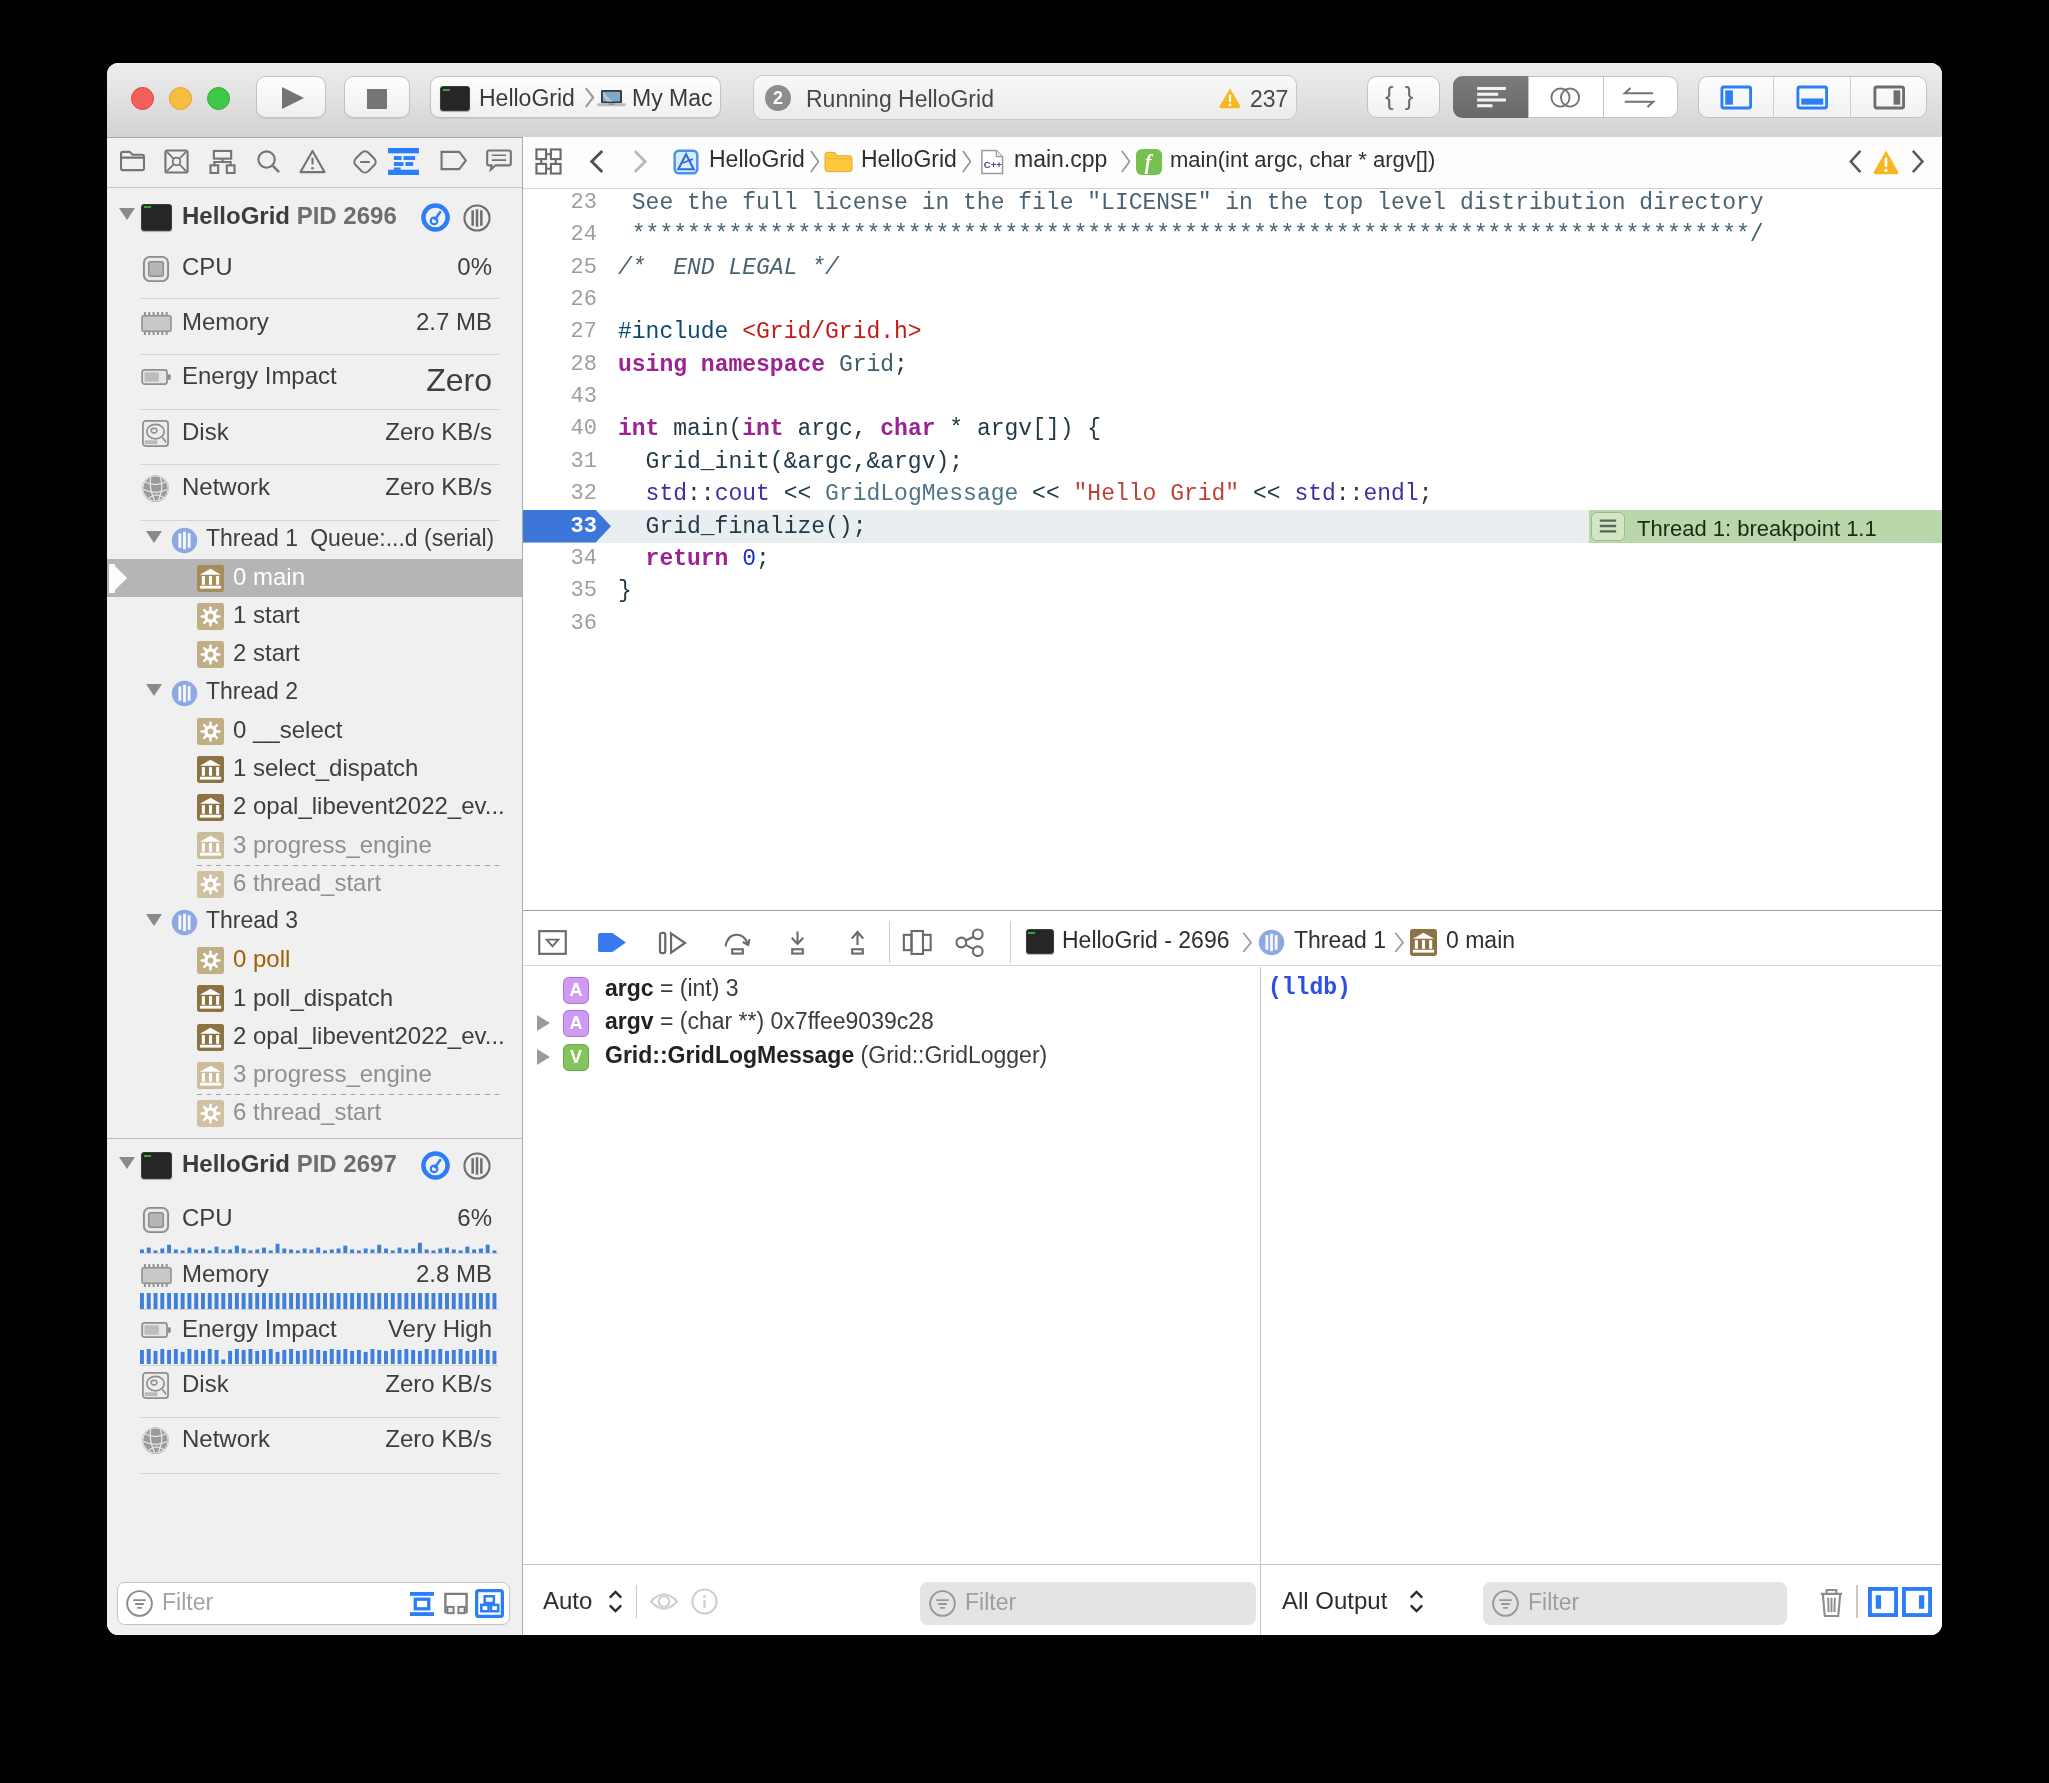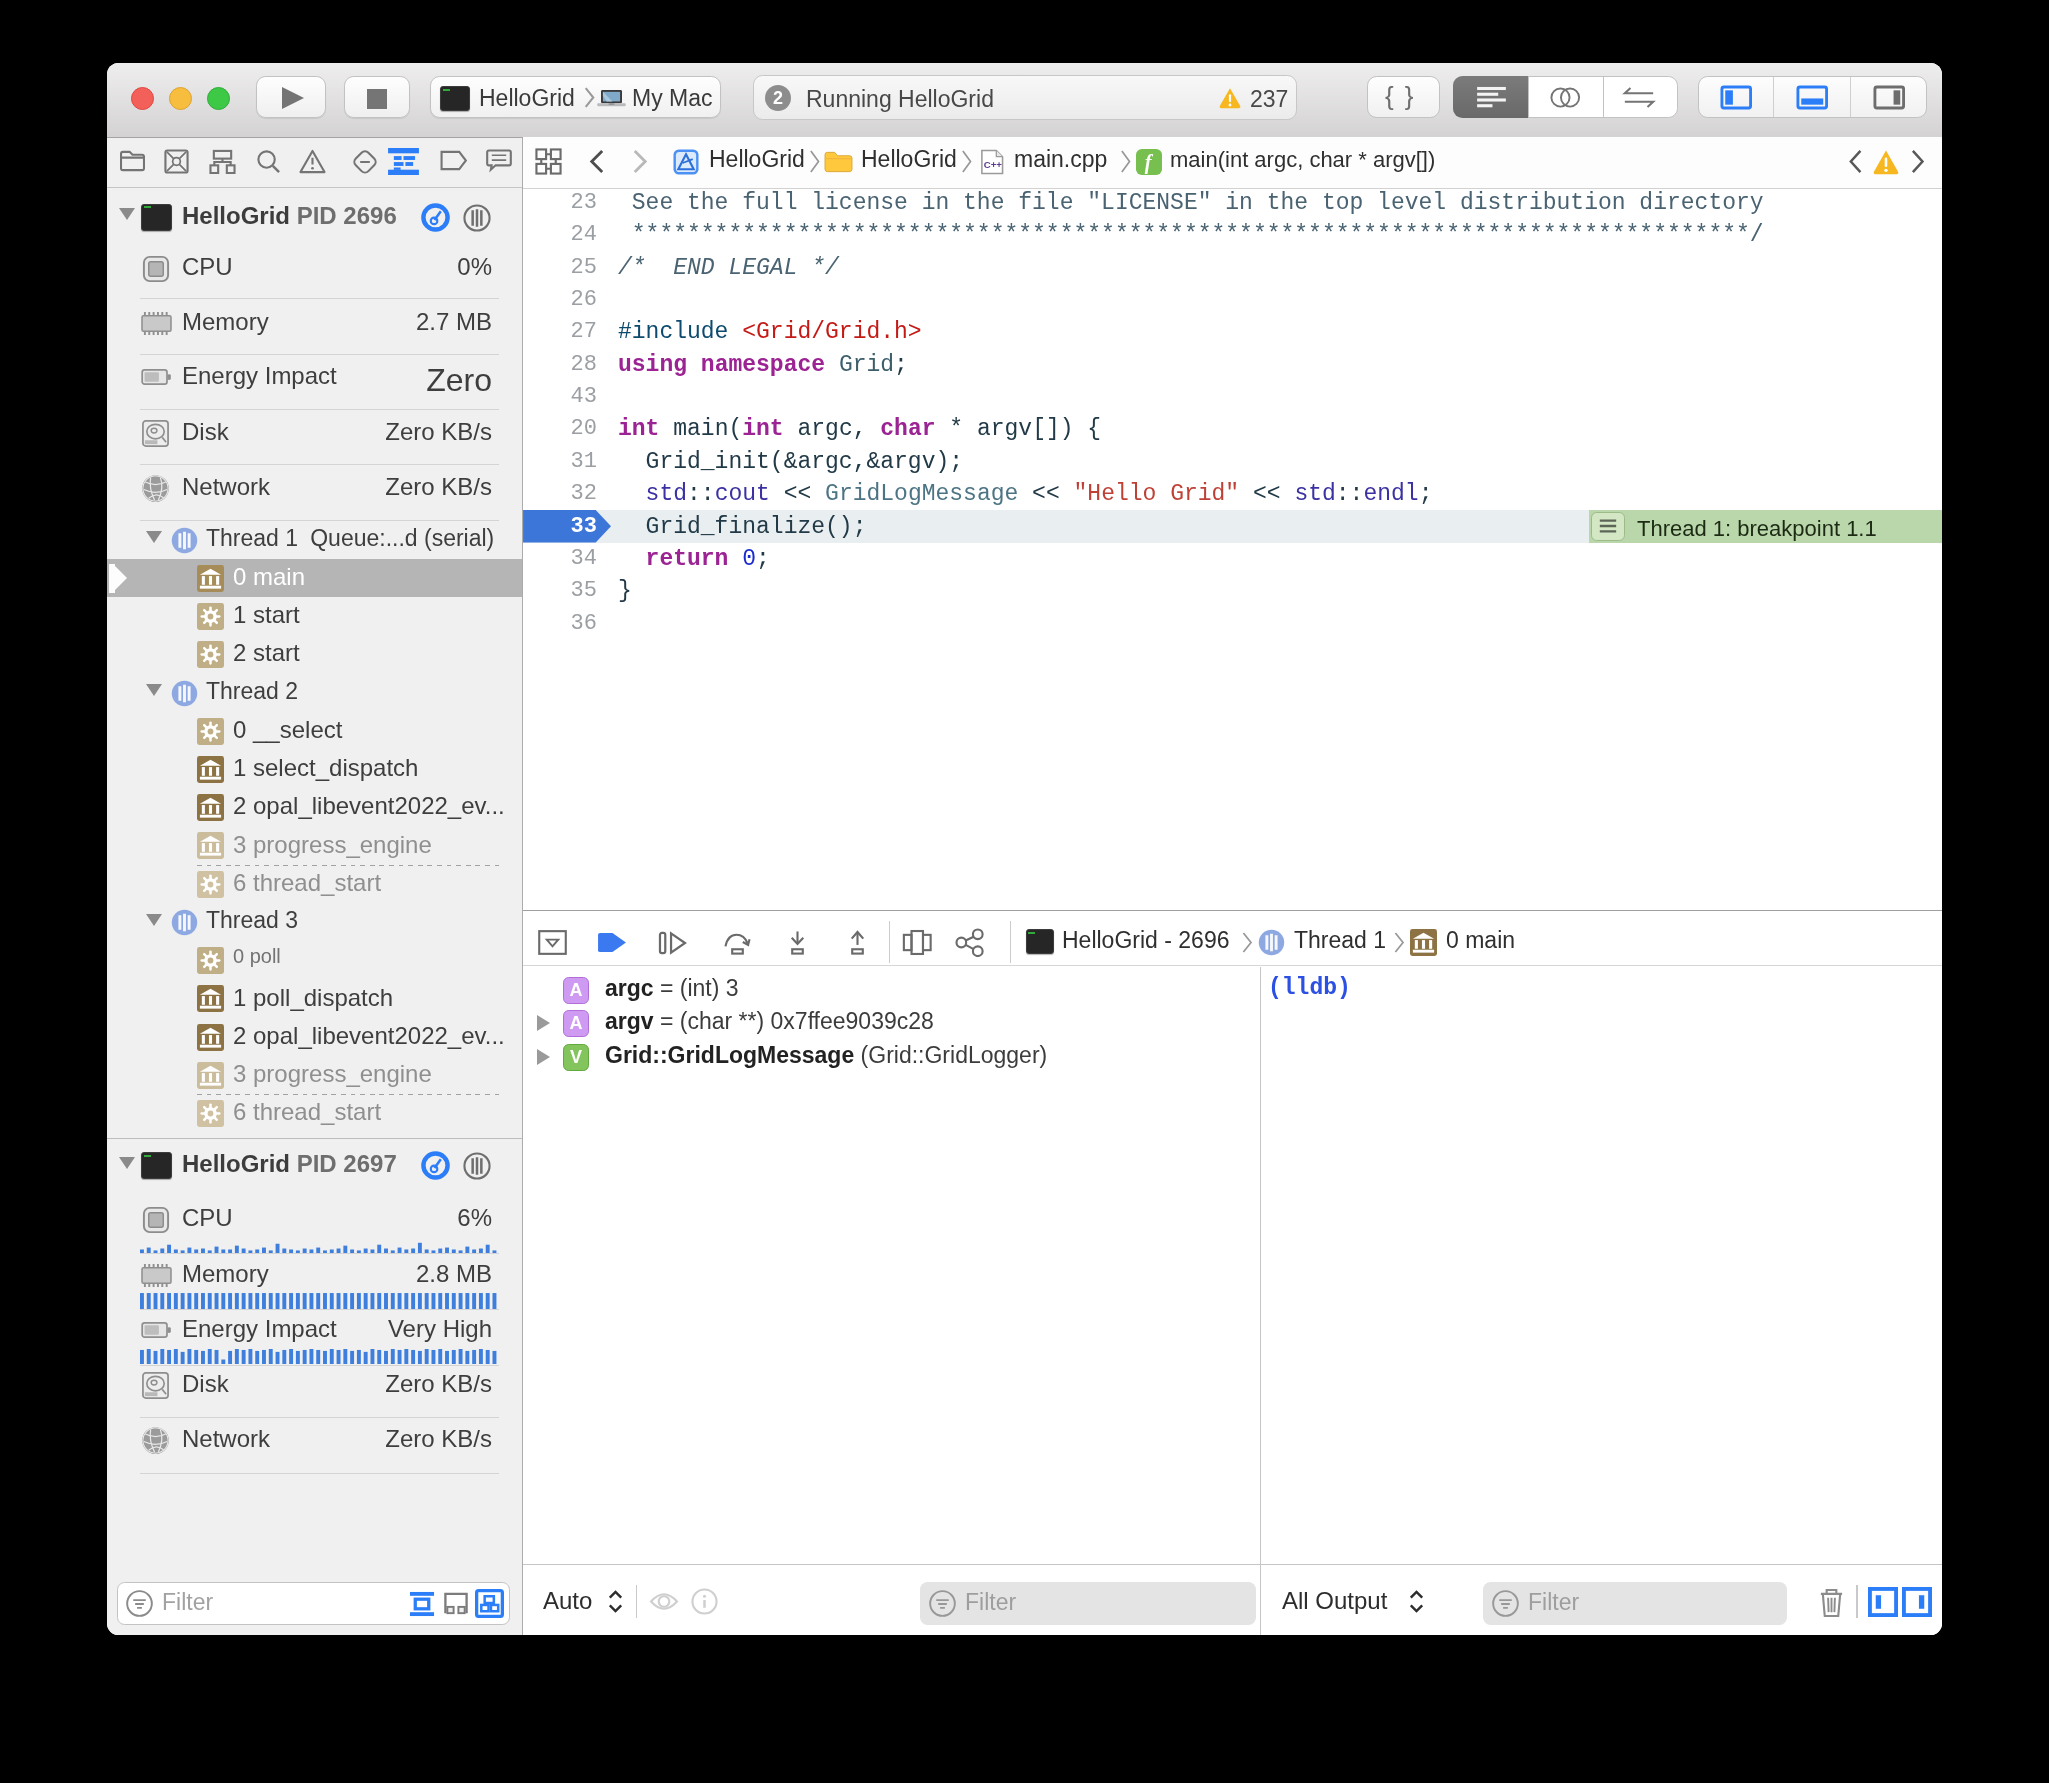--- a/index.html
+++ b/index.html
@@ -300,21 +300,21 @@
       <div style="position:absolute;left:99px;top:844px;white-space:nowrap;font-size:23px;"><span style="color:#3e3e3e;">Thread 3</span></div>
       <div style="position:absolute;left:90px;top:884px;width:27px;height:27px;"><svg width="27" height="27" viewBox="0 0 28 28" style="">
           <rect x="0" y="0" width="28" height="28" rx="2.5" fill="#bfae86"></rect>
           <rect x="12.7" y="3.5" width="2.6" height="21" rx="1.2" fill="#ffffff" transform="rotate(0 14 14)"></rect>
           <rect x="12.7" y="3.5" width="2.6" height="21" rx="1.2" fill="#ffffff" transform="rotate(45 14 14)"></rect>
           <rect x="12.7" y="3.5" width="2.6" height="21" rx="1.2" fill="#ffffff" transform="rotate(90 14 14)"></rect>
           <rect x="12.7" y="3.5" width="2.6" height="21" rx="1.2" fill="#ffffff" transform="rotate(135 14 14)"></rect>
           <circle cx="14" cy="14" r="6.5" fill="#ffffff"></circle>
           <circle cx="14" cy="14" r="3" fill="#bfae86"></circle>
         </svg></div>
-      <div style="position:absolute;left:126px;top:882px;white-space:nowrap;font-size:20px;color:#737373;">0 poll</div>
+      <div style="position:absolute;left:126px;top:882px;white-space:nowrap;font-size:24px;color:#a16207;">0 poll</div>
       <div style="position:absolute;left:90px;top:922px;width:27px;height:27px;"><svg width="27" height="27" viewBox="0 0 28 28" style="">
           <rect x="0" y="0" width="28" height="28" rx="2.5" fill="#8d7244"></rect>
           <path d="M14 4 L25 10 L3 10 Z" fill="#ffffff"></path>
           <rect x="5" y="11.5" width="3.2" height="9" fill="#ffffff"></rect>
           <rect x="12.4" y="11.5" width="3.2" height="9" fill="#ffffff"></rect>
           <rect x="19.8" y="11.5" width="3.2" height="9" fill="#ffffff"></rect>
           <rect x="3" y="21.5" width="22" height="3" fill="#ffffff"></rect>
         </svg></div>
       <div style="position:absolute;left:126px;top:921px;white-space:nowrap;font-size:24px;color:#3e3e3e;">1 poll_dispatch</div>
       <div style="position:absolute;left:90px;top:961px;width:27px;height:27px;"><svg width="27" height="27" viewBox="0 0 28 28" style="">
@@ -672,21 +672,21 @@
           <path d="M0 0 L76 0 L92 17 L76 34 L0 34 Z" fill="#3c76d8"></path>
         </svg></div>
       <div style="position:absolute;left:416px;top:124px;width:74px;height:453px;font-family:'Liberation Mono',monospace;font-size:22px;">
         <div style="position:absolute;right:0;top:0px;height:32px;line-height:32px;color:#9b9fa3;font-weight:400;">23</div>
         <div style="position:absolute;right:0;top:32px;height:32px;line-height:32px;color:#9b9fa3;font-weight:400;">24</div>
         <div style="position:absolute;right:0;top:65px;height:32px;line-height:32px;color:#9b9fa3;font-weight:400;">25</div>
         <div style="position:absolute;right:0;top:97px;height:32px;line-height:32px;color:#9b9fa3;font-weight:400;">26</div>
         <div style="position:absolute;right:0;top:129px;height:32px;line-height:32px;color:#9b9fa3;font-weight:400;margin-left:8px;">27</div>
         <div style="position:absolute;right:0;top:162px;height:32px;line-height:32px;color:#9b9fa3;font-weight:400;">28</div>
         <div style="position:absolute;right:0;top:194px;height:32px;line-height:32px;color:#9b9fa3;font-weight:400;">43</div>
-        <div style="position:absolute;right:0;top:226px;height:32px;line-height:32px;color:#9b9fa3;font-weight:400;">20</div>
+        <div style="position:absolute;right:0;top:226px;height:32px;line-height:32px;color:#9b9fa3;font-weight:400;">40</div>
         <div style="position:absolute;right:0;top:259px;height:32px;line-height:32px;color:#9b9fa3;font-weight:400;">31</div>
         <div style="position:absolute;right:0;top:291px;height:32px;line-height:32px;color:#9b9fa3;font-weight:400;">32</div>
         <div style="position:absolute;right:0;top:324px;height:32px;line-height:32px;color:#ffffff;font-weight:700;">33</div>
         <div style="position:absolute;right:0;top:356px;height:32px;line-height:32px;color:#9b9fa3;font-weight:400;">34</div>
         <div style="position:absolute;right:0;top:388px;height:32px;line-height:32px;color:#9b9fa3;font-weight:400;">35</div>
         <div style="position:absolute;right:0;top:421px;height:32px;line-height:32px;color:#9b9fa3;font-weight:400;">36</div>
       </div>
       <div style="position:absolute;left:511px;top:124px;width:1324px;height:453px;font-family:'Liberation Mono',monospace;font-size:23px;color:#223a47;">
         <div style="position:absolute;left:0;top:0px;height:32px;line-height:32px;white-space:pre;"><span style="color:#4a6372;"> See the full license in the file "LICENSE" in the top level distribution directory</span></div>
         <div style="position:absolute;left:0;top:32px;height:32px;line-height:32px;white-space:pre;"><span style="color:#4a6372;"> *********************************************************************************/</span></div>

